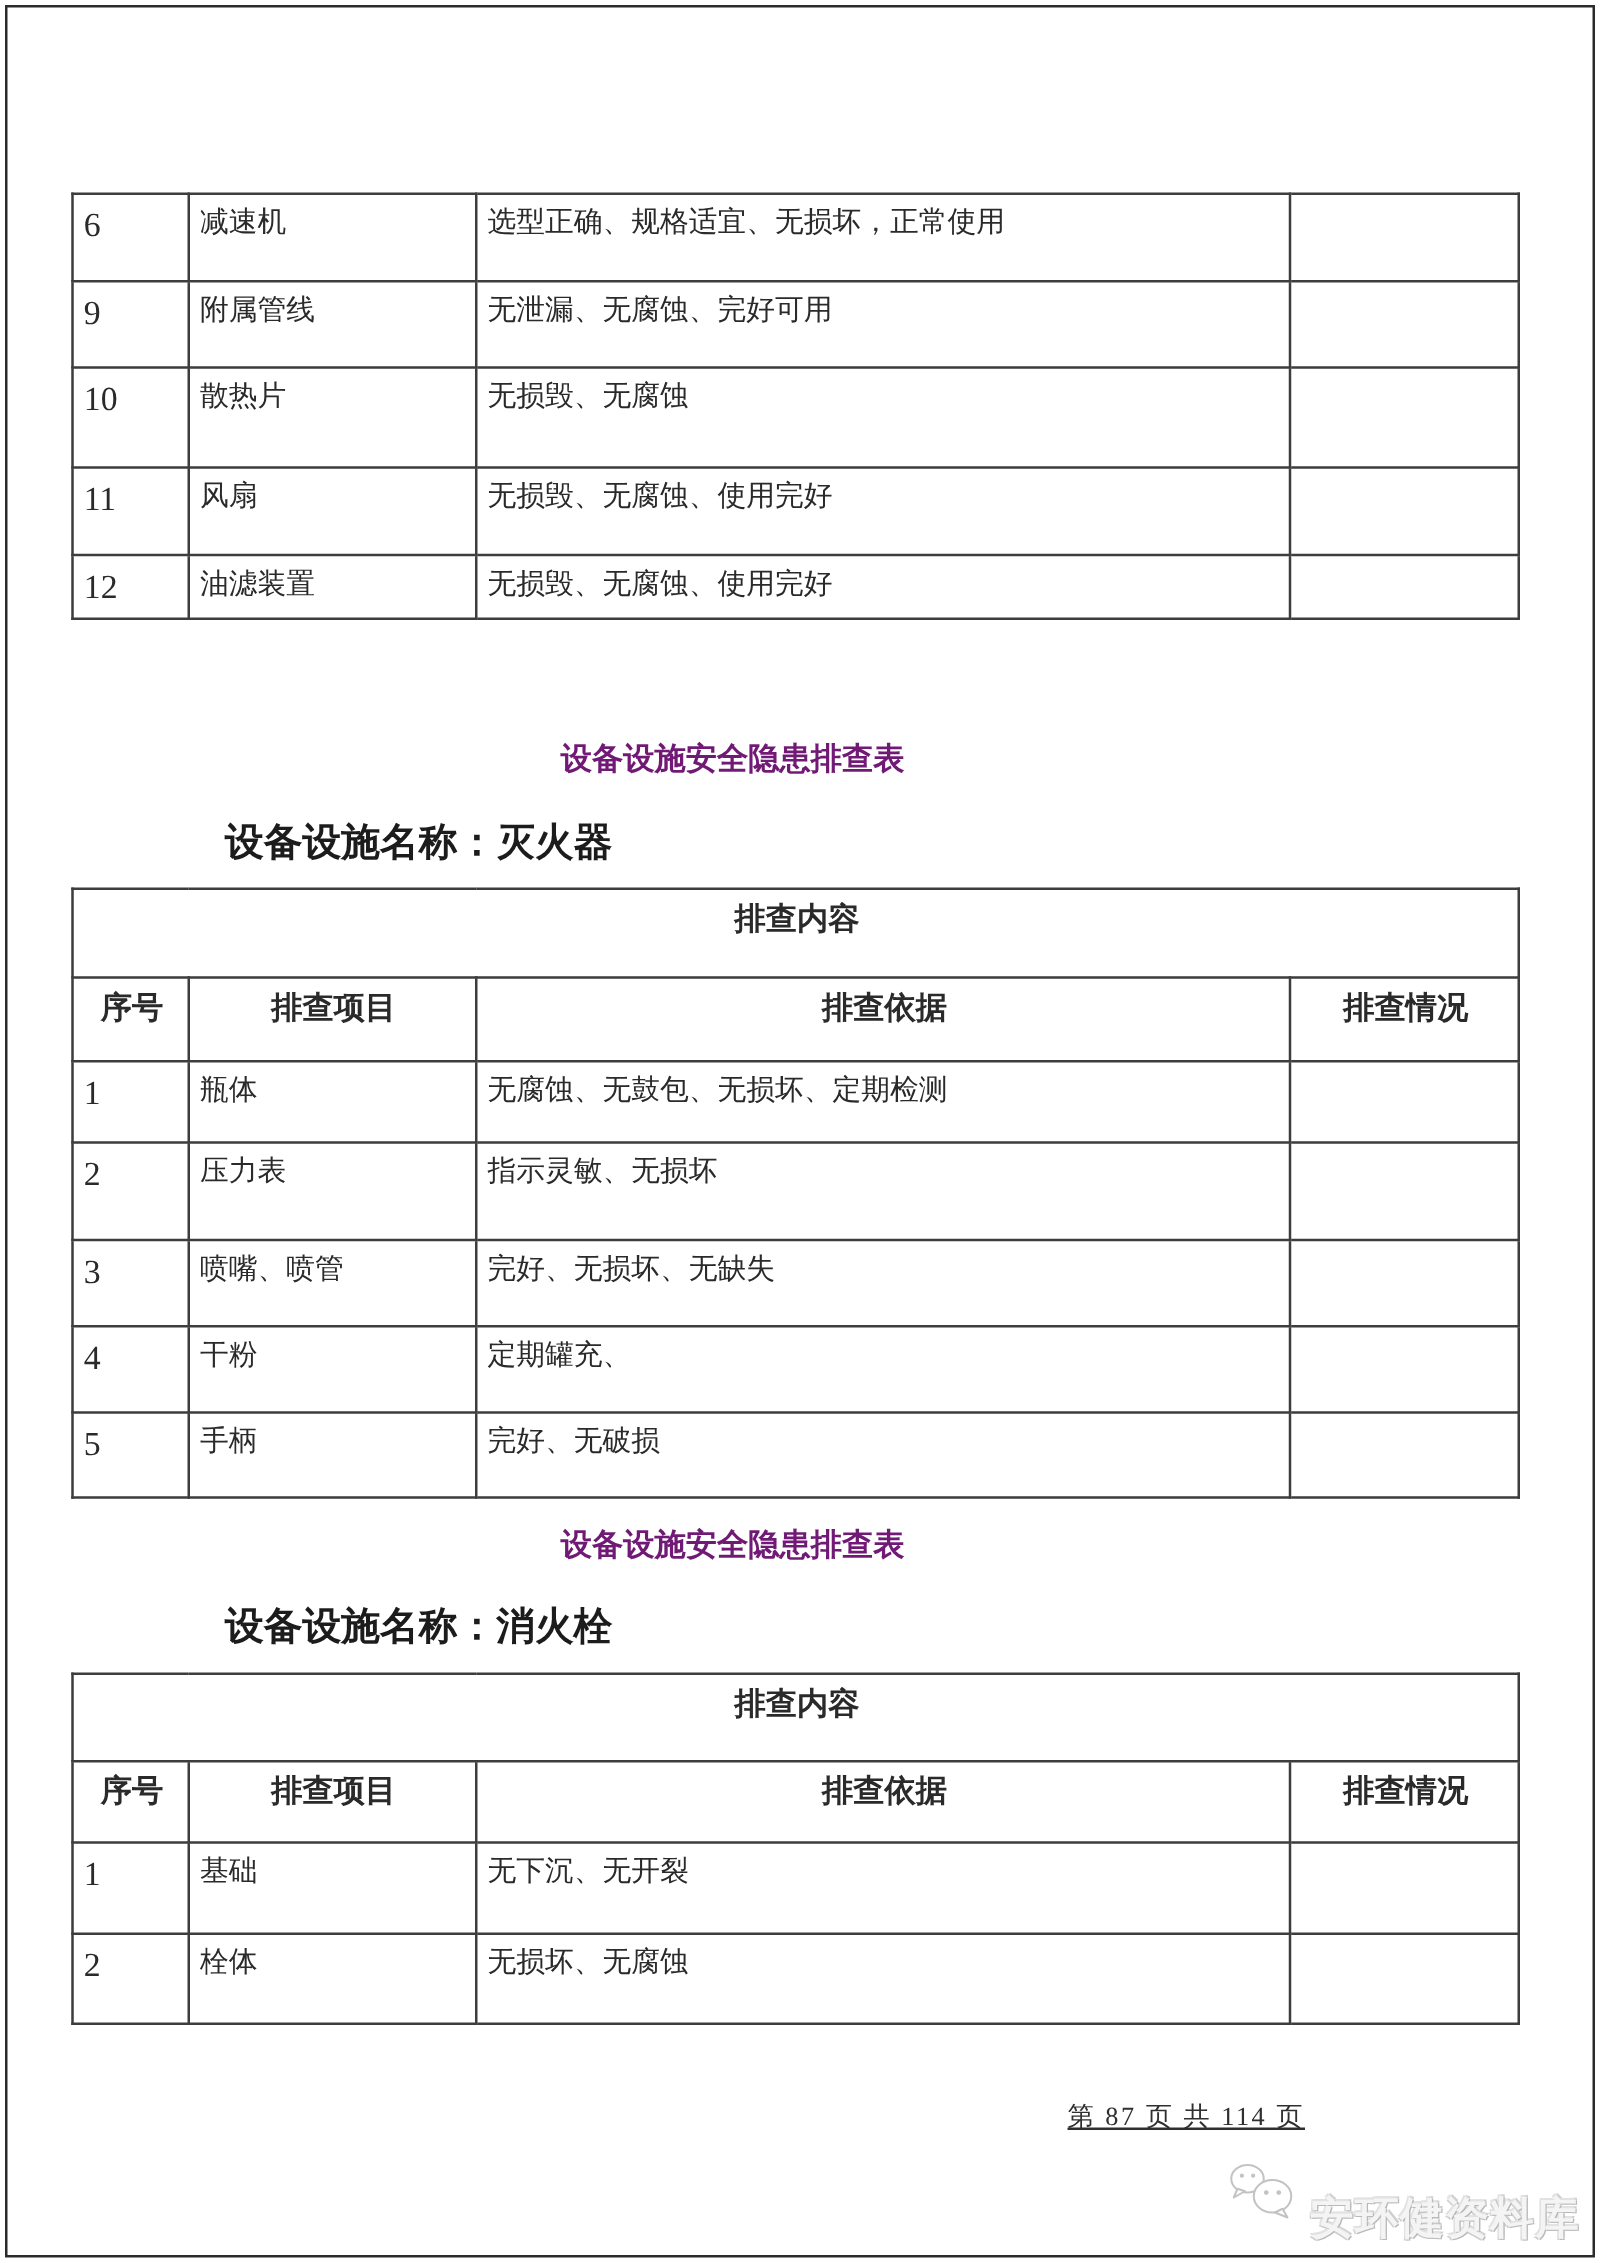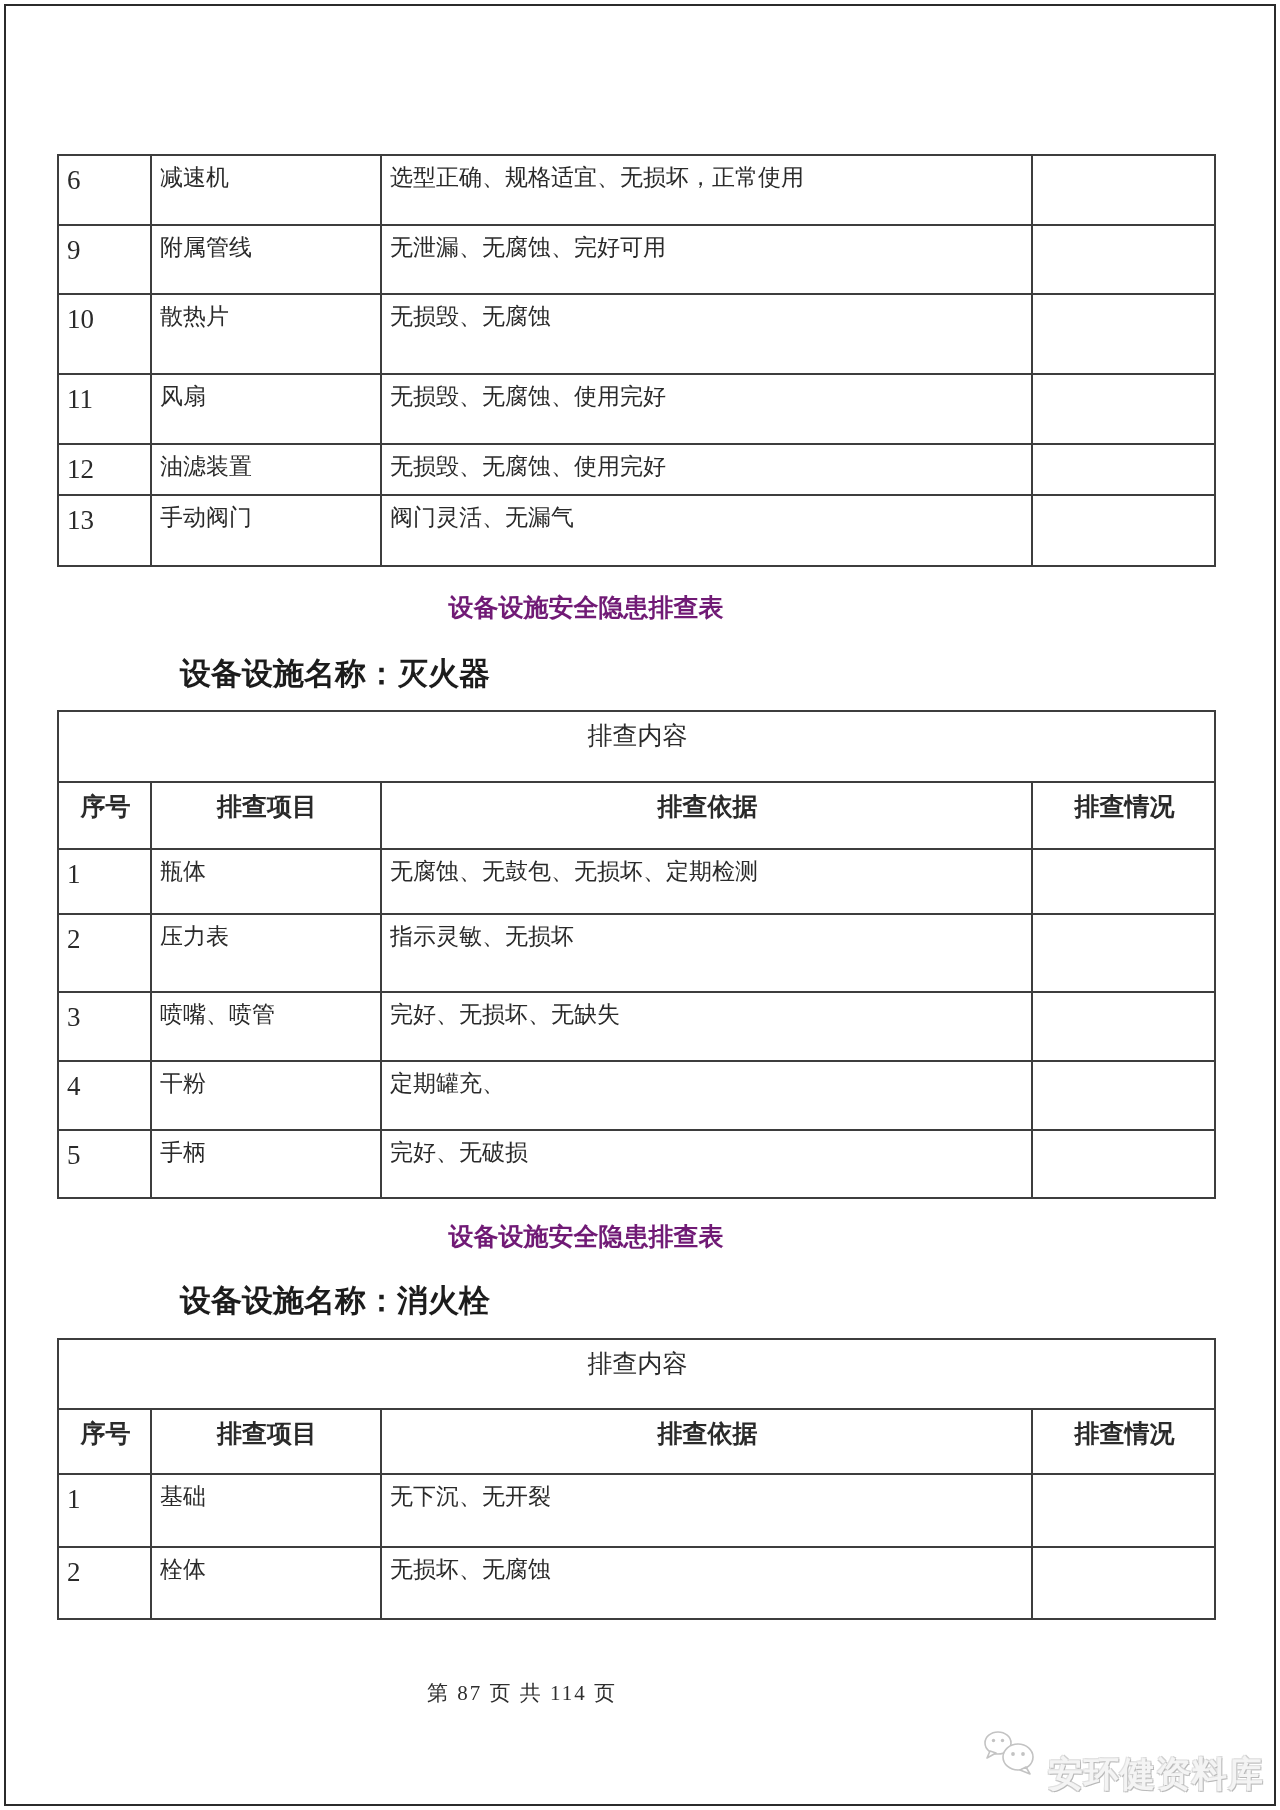--- a/index.html
+++ b/index.html
@@ -21,21 +21,21 @@
     border:2px solid #3d3d3d;vertical-align:top;
     padding:8px 6px 4px 8px;overflow:hidden;
   }
   td.num{
     vertical-align:middle;font-size:27px;padding-left:9px;padding-top:2px;
   }
   td.item{padding-left:9px;}
   td.basis{padding-left:13px;}
   td.status{padding:0;}
   td.span-head{
-    text-align:center;vertical-align:middle;font-weight:normal;font-size:25px;
+    text-align:center;vertical-align:middle;font-weight:bold;font-size:25px;
     padding:4px 0;
   }
   td.colhead{
     text-align:center;vertical-align:middle;font-weight:bold;font-size:25px;
     padding:4px 0;
   }
   #table1{top:154px;}
   #table2{top:710px;}
   #table3{top:1338px;}
   .doc-title{
@@ -44,22 +44,22 @@
   }
   #title1{top:588px;}
   #title2{top:1217px;}
   .doc-subtitle{
     position:absolute;left:180px;
     font-size:31px;font-weight:bold;color:#1c1c1c;line-height:40px;
   }
   #subtitle1{top:654px;}
   #subtitle2{top:1281px;}
   .page-footer{
-    position:absolute;left:0;width:1044px;top:1679px;text-align:center;
-    font-size:21px;color:#2f2f2f;letter-spacing:2px;
+    position:absolute;left:0;width:1044px;top:1679px;text-align:right;
+    font-size:21px;color:#2f2f2f;letter-spacing:2px;text-decoration:underline;
   }
   .watermark{
     position:absolute;top:1726px;left:980px;width:270px;height:52px;
     display:flex;align-items:center;gap:8px;
   }
   .wm-icon{width:60px;height:48px;flex:0 0 auto;}
   .wm-text{
     font-size:35px;font-weight:bold;letter-spacing:1px;white-space:nowrap;
     color:#f4f4f4;
     text-shadow:1px 1px 0 #b9b9b9,-1px -1px 0 #e2e2e2,1px -1px 0 #cfcfcf,-1px 1px 0 #cfcfcf;
@@ -100,26 +100,20 @@
   <tr style="height:70px">
     <td class="num">11</td>
     <td class="item">风扇</td>
     <td class="basis">无损毁、无腐蚀、使用完好</td>
     <td class="status"></td>
   </tr>
   <tr style="height:51px">
     <td class="num">12</td>
     <td class="item">油滤装置</td>
     <td class="basis">无损毁、无腐蚀、使用完好</td>
-    <td class="status"></td>
-  </tr>
-  <tr style="height:71px">
-    <td class="num">13</td>
-    <td class="item">手动阀门</td>
-    <td class="basis">阀门灵活、无漏气</td>
     <td class="status"></td>
   </tr>
 </tbody>
   </table>
 
 <div class="doc-title" id="title1">设备设施安全隐患排查表</div>
 <div class="doc-subtitle" id="subtitle1">设备设施名称：灭火器</div>
 
 <table class="sheet" id="table2">
   <colgroup>

